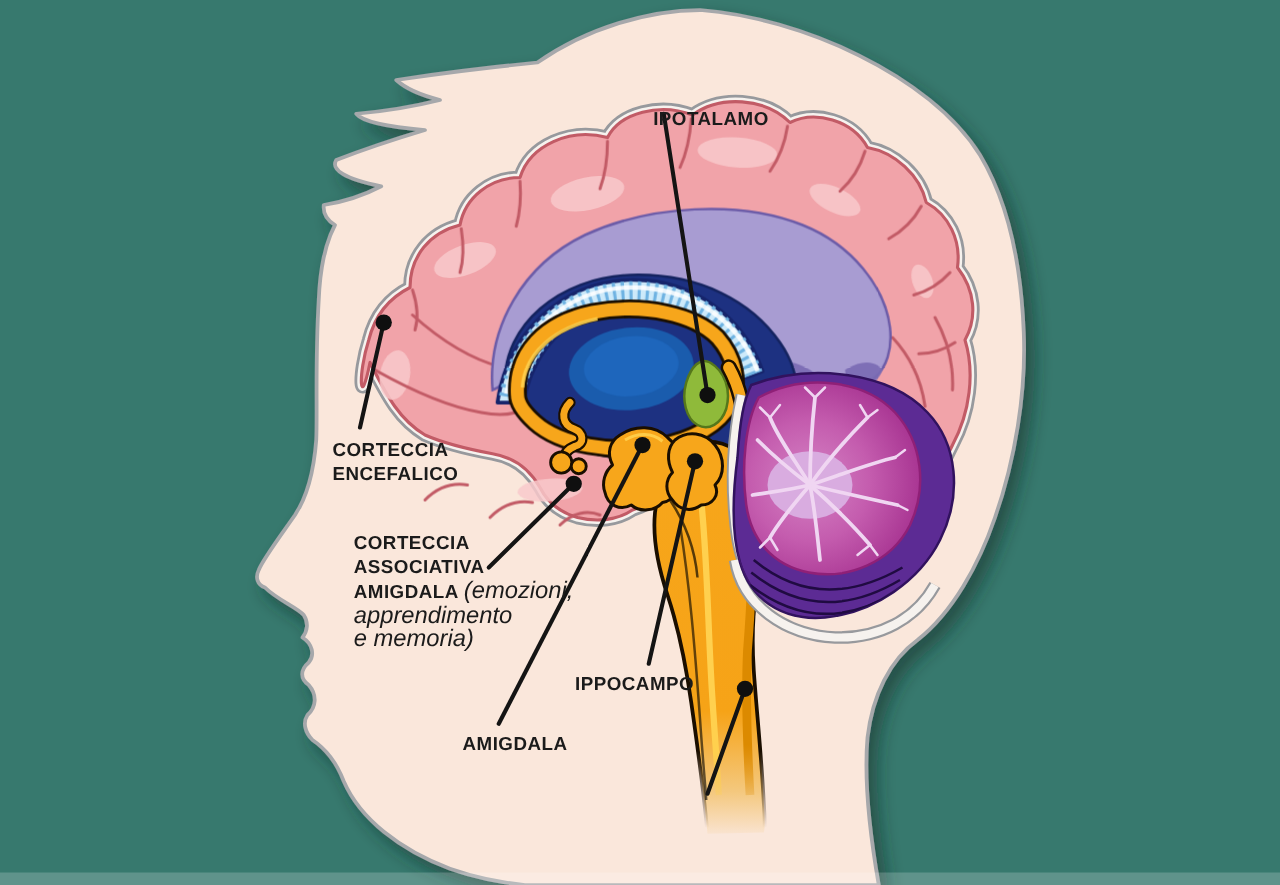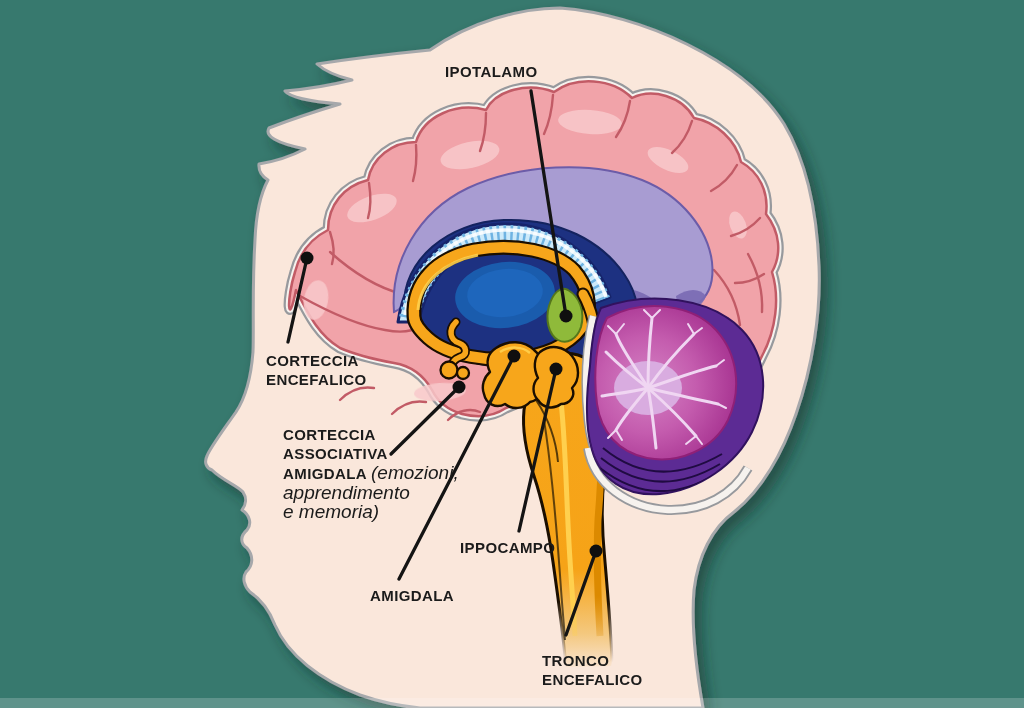--- a/index.html
+++ b/index.html
@@ -3,21 +3,21 @@
 <meta charset="utf-8">
 <style>
   html,body{margin:0;padding:0;background:#222;}
   .stage{position:relative;width:1024px;height:708px;overflow:hidden;
          font-family:"Liberation Sans",sans-serif;}
   .stage svg{position:absolute;left:0;top:0;}
   .lbl{position:absolute;font-weight:800;font-size:15px;line-height:19px;
        color:#1b1b1b;letter-spacing:.4px;white-space:nowrap;}
   .lbl .ln{display:block;}
   .lbl .it{font-style:italic;font-weight:400;letter-spacing:0;font-size:19px;}
-  .center{text-align:left;}
+  .center{text-align:right;margin-top:24px;}
 </style>
 </head>
 <body>
 
 <div class="stage">
 
 <svg width="1024" height="708" viewBox="0 0 1024 708">
   <defs>
     <filter id="headshadow" x="-10%" y="-10%" width="130%" height="130%">
       <feDropShadow dx="7" dy="8" stdDeviation="7" flood-color="#12322c" flood-opacity="0.55"></feDropShadow>
@@ -251,18 +251,14 @@
 </div>
 
 <div class="lbl" style="left:460px;top:538px;">
   <span class="ln">IPPOCAMPO</span>
 </div>
 
 <div class="lbl" style="left:370px;top:586px;">
   <span class="ln">AMIGDALA</span>
 </div>
 
-<div class="lbl" style="left:542px;top:651px;">
-  <span class="ln">TRONCO</span>
-  <span class="ln">ENCEFALICO</span>
-</div>
 
 </div>
 
 </body></html>

